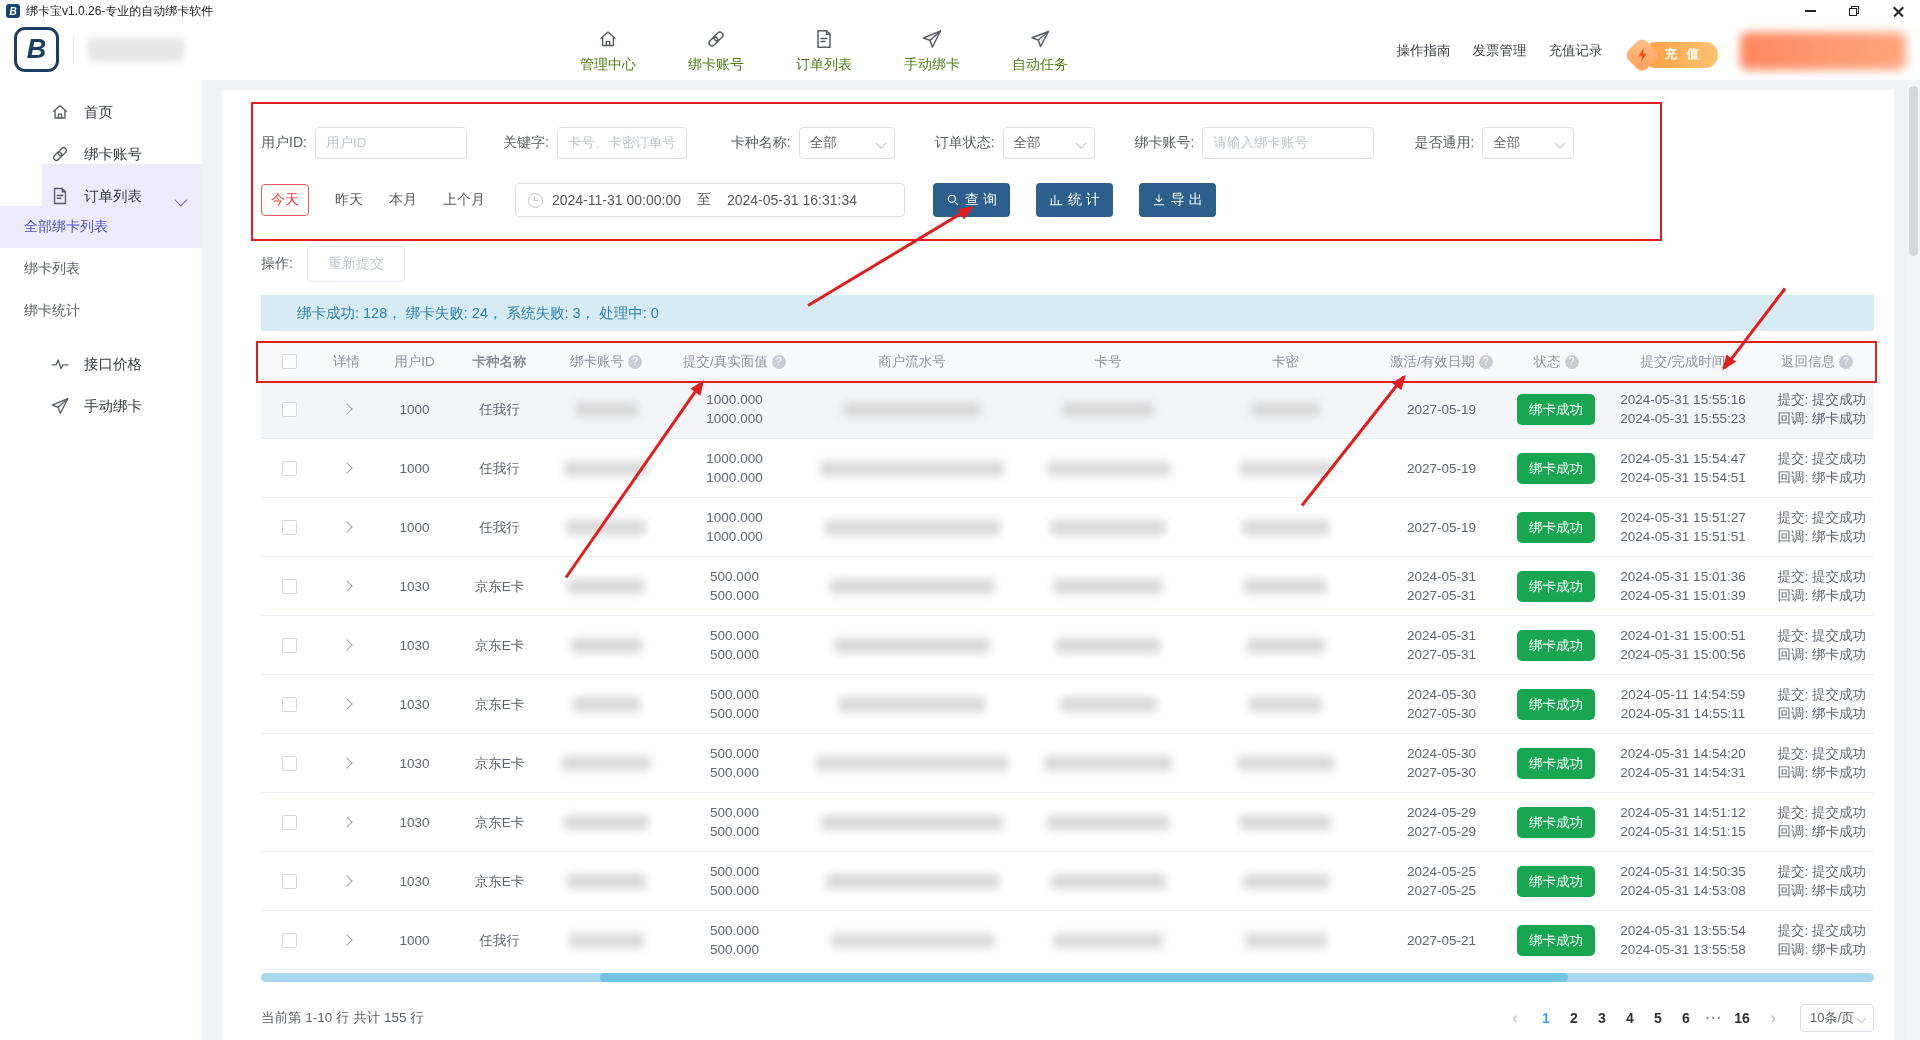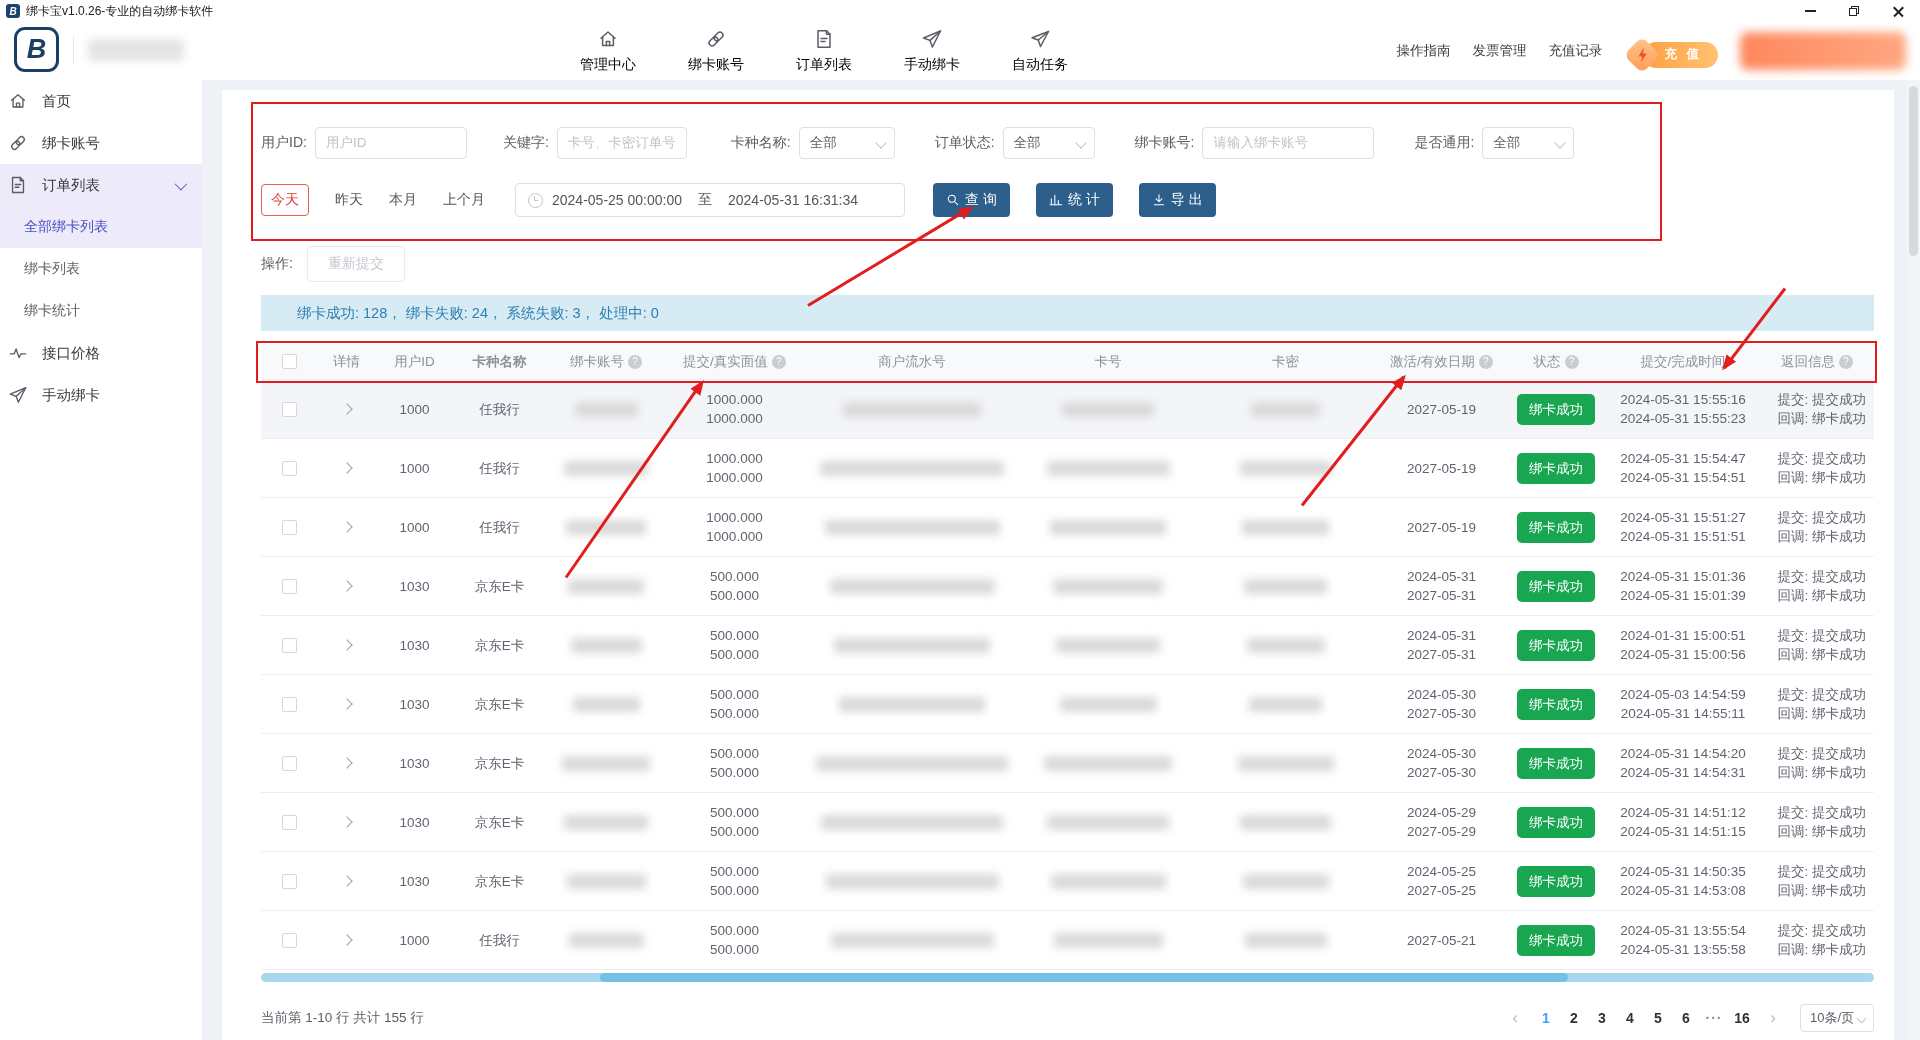--- a/index.html
+++ b/index.html
@@ -30,37 +30,37 @@
   .brand { position:absolute; left:14px; top:5px; display:flex; align-items:center; }
   .logo { width:45px; height:45px; border:3px solid #1b3e63; border-radius:11px; background:#fff;
     display:flex; align-items:center; justify-content:center; font-size:27px; font-weight:bold;
     font-style:italic; color:#1b3e63; }
   .brand-div { width:1px; height:28px; background:#e3e6ea; margin:0 14px; }
   .brand-blur { width:96px; height:22px; border-radius:4px; background:#e4e4e4; filter:blur(4px); }
 
   .topnav { position:absolute; left:580px; top:6px; display:flex; gap:52px; }
   .nav-item { display:flex; flex-direction:column; align-items:center; gap:3px; cursor:pointer; }
   .nav-item svg { width:22px; height:22px; stroke:#585d66; fill:none; stroke-width:1.5; stroke-linecap:round; stroke-linejoin:round; }
-  .nav-item span { font-size:14px; color:#000000; white-space:nowrap; }
+  .nav-item span { font-size:14px; color:#4d7c0f; white-space:nowrap; }
 
   .header-right { position:absolute; right:14px; top:0; height:58px; display:flex; align-items:center; gap:22px; }
   .hlink { font-size:13.5px; color:#3c3f45; cursor:pointer; white-space:nowrap; }
   .recharge { position:relative; height:19px; display:flex; align-items:flex-start; cursor:pointer; margin-left:8px; }
   .recharge-diamond { position:absolute; left:-4px; top:0px; width:26px; height:26px;
     background:linear-gradient(135deg,#ffc58e,#ff9b55); border-radius:7px; transform:rotate(45deg); z-index:2; }
   .recharge-bolt { position:absolute; left:1px; top:1px; z-index:3; width:18px; height:24px; }
   .recharge-pill { height:26px; margin-left:10px; padding:0 16px 0 22px; border-radius:13px;
     background:linear-gradient(90deg,#ff9e45,#ffc36f); color:#fff; font-size:12.5px; font-weight:bold;
     letter-spacing:3px; display:flex; align-items:center; }
   .blur-btn { width:166px; height:38px; border-radius:8px;
     background:linear-gradient(90deg,#ff7b4c,#ff9e73); filter:blur(5px); opacity:.9; }
 
   
   .sidebar { position:absolute; top:80px; left:0; bottom:0; width:202px; background:#fff; z-index:10; }
-  .side-item { height:42px; display:flex; align-items:center; padding-left:8px; cursor:pointer; }
+  .side-item { height:42px; display:flex; align-items:flex-end; padding-left:8px; cursor:pointer;margin-left:42px; }
   .side-item svg { width:20px; height:20px; stroke:#585d66; fill:none; stroke-width:1.5;
     stroke-linecap:round; stroke-linejoin:round; margin-right:14px; flex:0 0 auto; }
   .side-item span { font-size:14.5px; color:#363a40; }
   .side-item.hl { background:#edeafa; }
   .side-sub { height:42px; display:flex; align-items:center; padding-left:24px; cursor:pointer; }
   .side-sub span { font-size:14px; color:#5d6168; }
   .side-sub.hl { background:#edeafa; }
   .side-sub.active span { color:#4b4fc4; }
   .side-chevron { margin-left:auto; margin-right:18px; width:9px; height:9px; border-right:1.8px solid #5a5ec9;
     border-bottom:1.8px solid #5a5ec9; transform:rotate(45deg) translateY(-2px); }
@@ -339,21 +339,21 @@
         </div>
     </div>
 
     <div class="frow2">
       <div class="btn-today">今天</div>
       <span class="quick">昨天</span>
       <span class="quick">本月</span>
       <span class="quick">上个月</span>
       <div class="datebox">
         <span class="clock"></span>
-        <span>2024-05-25 00:00:00</span>
+        <span>2024-11-31 00:00:00</span>
         <span class="date-sep">至</span>
         <span>2024-05-31 16:31:34</span>
       </div>
       <button class="btn-navy bq">
         <svg viewBox="0 0 24 24">
             <circle cx="10" cy="10" r="6"></circle>
             <path d="M15 15 l5 5"></path>
           </svg>
         <span>查 询</span>
       </button>
@@ -656,21 +656,21 @@
               <span class="blur-blob" style="width:73px"></span>
             </div>
             <div class="td" style="width: 129px;">
               <div>2024-05-30</div>
               <div>2027-05-30</div>
             </div>
             <div class="td" style="width: 100px;">
               <span class="pill">绑卡成功</span>
             </div>
             <div class="td" style="width: 154px;">
-              <div>2024-05-03 14:54:59</div>
+              <div>2024-05-11 14:54:59</div>
               <div>2024-05-31 14:55:11</div>
             </div>
             <div class="td right" style="width: 114px;">
               <div>提交: 提交成功</div>
               <div>回调: 绑卡成功</div>
             </div>
           </div>
           <div class="tr">
             <div class="td" style="width: 57px;">
               <span class="checkbox"></span>

